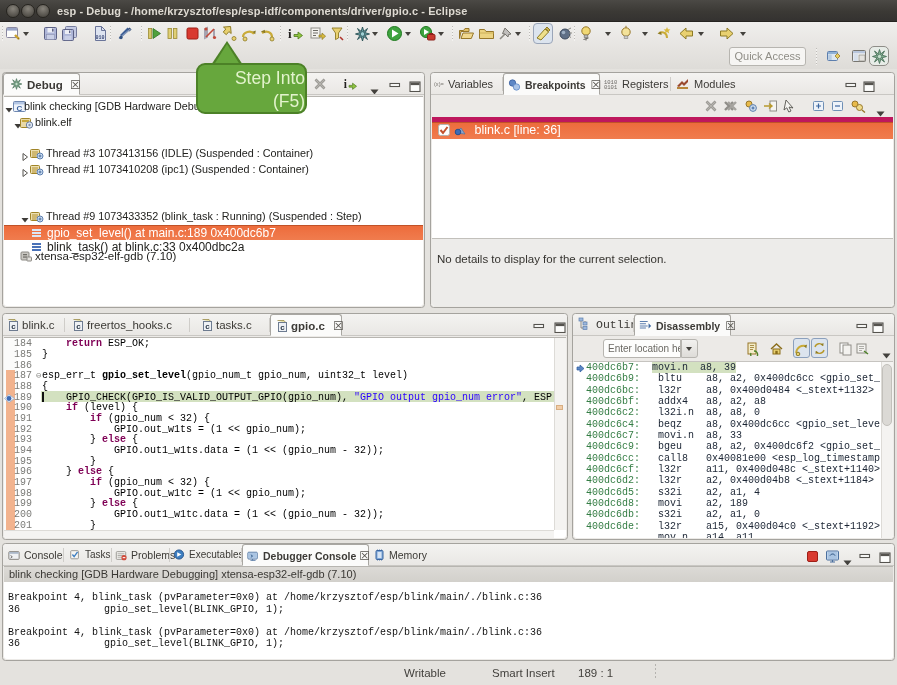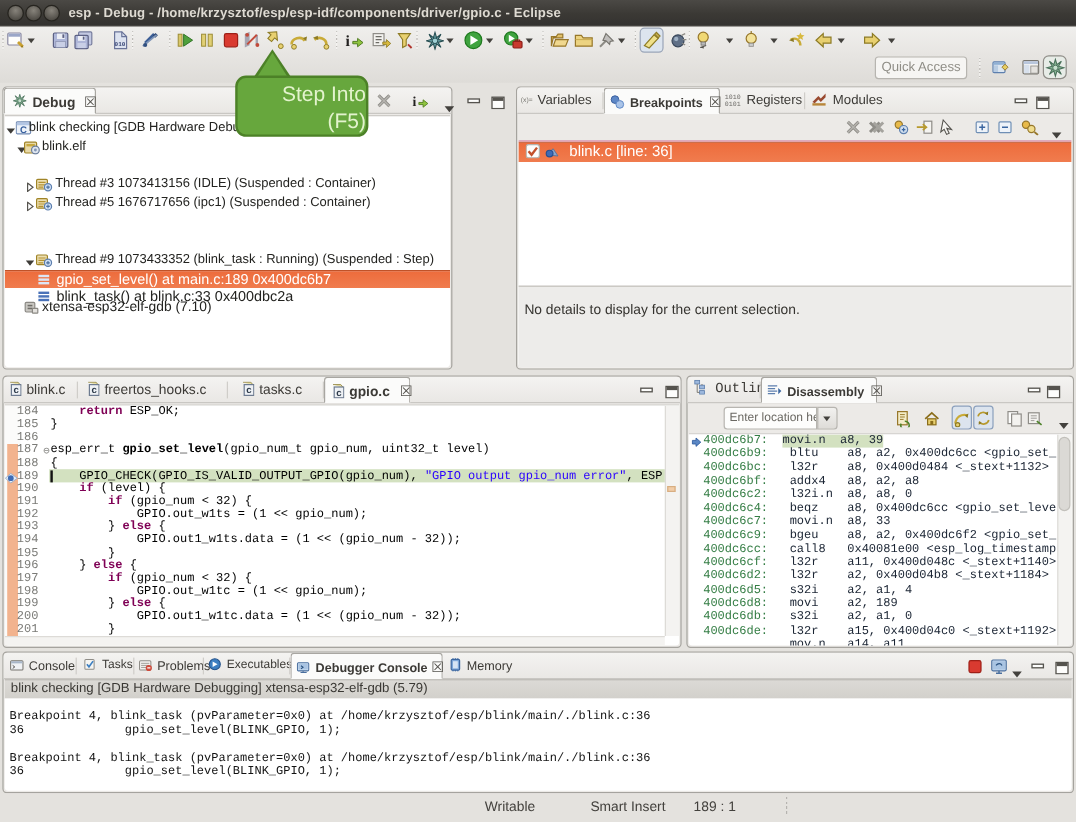--- a/index.html
+++ b/index.html
@@ -30,29 +30,29 @@
 .panel { position:absolute; background:#eceae7; border:1px solid #a5a39e; border-radius:3.5px; }
 .tabstrip { position:absolute; left:0; top:0; right:0; height:22px; background:linear-gradient(#f4f3f1,#e9e7e4); border-radius:3.5px 3.5px 0 0; }
 .tabstrip::after { content:''; position:absolute; left:0; right:0; bottom:0; height:1px; background:#c9c7c3; z-index:0; }
 .tab { position:relative; float:left; height:22px; padding:0 0 0 5px; font-size:11.5px; color:#3c3a36; line-height:22px; white-space:nowrap;}
 .tab .sepr { position:absolute; right:0; top:4px; height:14px; width:1px; background:#cfcdc9; }
 .tab.sel { background:#fbfbfa; border:1px solid #a8a6a1; border-bottom:1px solid #fbfbfa; border-radius:3px 3px 0 0; font-weight:bold; z-index:2; }
 .tab .x { font-size:12px; color:#55534e; margin-left:5px; font-weight:normal; }
 .icn { display:inline-block; vertical-align:-2px; margin-right:4px; }
 
 
-#debug-panel { left:2px; top:72px; width:375px; height:236px; }
+#debug-panel { left:2px; top:72px; width:423px; height:236px; }
 #debug-content { position:absolute; left:1px; top:23px; right:1px; bottom:1px; background:#ffffff; border-top:1px solid #b7b5b0; border-radius:0 0 3px 3px; overflow:hidden;}
 .trow { position:absolute; left:0; width:100%; height:15.7px; font-size:10.8px; color:#232320; white-space:nowrap; line-height:15.7px;}
 #sel-frame { background:linear-gradient(#ed6c3c,#f07c4e); border-top:1px solid #c05228; color:#fff; }
 
 
 #bp-panel { left:430px; top:72px; width:465px; height:236px; }
 #bp-toolbar { position:absolute; left:1px; top:22px; right:1px; height:22px; }
-#bp-content { position:absolute; left:1px; top:44px; right:1px; bottom:1px; background:#fff; overflow:hidden; border-top:1px solid #be185d; border-radius:0 0 3px 3px;}
+#bp-content { position:absolute; left:1px; top:44px; right:1px; bottom:1px; background:#fff; overflow:hidden; border-top:5px solid #be185d; border-radius:0 0 3px 3px;}
 #bp-row { position:absolute; left:0; top:0px; width:100%; height:16.5px;
   background:linear-gradient(#ed6c3c,#f07c4e); border-top:1px solid #c05228;
   color:#fff; font-size:12.5px; line-height:15px; }
 #bp-details { position:absolute; left:0; right:0; bottom:0; height:68px; background:#edecea; border-top:1px solid #c2c0bb; color:#35332f; font-size:11.5px; padding:14px 0 0 5px; }
 
 
 #editor-panel { left:2px; top:313px; width:566px; height:227px; }
 #editor-content { position:absolute; left:1px; top:23px; right:1px; bottom:1px; background:#fff; border-top:1px solid #b7b5b0; border-radius:0 0 3px 3px; overflow:hidden; }
 #code { position:absolute; left:0px; top:1.2px; font-family:"Liberation Mono", monospace; font-size:10px; line-height:10.68px; white-space:pre; }
 .cl { position:relative; height:10.68px; }
@@ -352,21 +352,21 @@
       <div class="trow" style="top: 64.8px;">
         <span style="position:absolute;left:17px;top:4px;"><svg width="8" height="8" viewBox="0 0 8 8">
             <path d="M2 0.5l4.5 3.5L2 7.5z" fill="none" stroke="#55534e"></path>
           </svg></span>
         <span style="position:absolute;left:25px;top:1px;"><svg width="15" height="13" viewBox="0 0 15 13">
             <rect x="1.5" y="2.5" width="9" height="8" rx="1" fill="#ecdfb2" stroke="#a08427"></rect>
             <path d="M3 5h6M3 7h6M3 9h4" stroke="#b39130" stroke-width="1"></path>
             <circle cx="11" cy="9" r="3" fill="#cfe0f5" stroke="#5d7fae"></circle>
             <path d="M11 7.5v3M9.5 9h3" stroke="#4a6f9e" stroke-width="1"></path>
           </svg></span>
-        <span style="position:absolute;left:42px;top:0px;">Thread #5 1676717656 (ipc1) (Suspended : Container)</span>
+        <span style="position:absolute;left:42px;top:0px;">Thread #1 1073410208 (ipc1) (Suspended : Container)</span>
       </div>
       <div class="trow" style="top: 111.9px;">
         <span style="position:absolute;left:17px;top:4px;"><svg width="8" height="8" viewBox="0 0 8 8">
             <path d="M0.5 2l3.5 4.5L7.5 2z" fill="#3e3c38"></path>
           </svg></span>
         <span style="position:absolute;left:25px;top:1px;"><svg width="15" height="13" viewBox="0 0 15 13">
             <rect x="1.5" y="2.5" width="9" height="8" rx="1" fill="#ecdfb2" stroke="#a08427"></rect>
             <path d="M3 5h6M3 7h6M3 9h4" stroke="#b39130" stroke-width="1"></path>
             <circle cx="11" cy="9" r="3" fill="#cfe0f5" stroke="#5d7fae"></circle>
             <path d="M11 7.5v3M9.5 9h3" stroke="#4a6f9e" stroke-width="1"></path>
@@ -633,21 +633,21 @@
           <path d="M0.5 0.5h8L4.5 5.5z" fill="#43413d"></path>
         </svg></span>
       <span class="ticon" style="left: 856px; top: 5px;"><svg width="12" height="11" viewBox="0 0 12 11">
           <rect x="1" y="2.5" width="9.5" height="3" fill="#fdfdfc" stroke="#55534e" stroke-width="1.1"></rect>
         </svg></span>
       <span class="ticon" style="left: 876px; top: 5px;"><svg width="12" height="11" viewBox="0 0 12 11">
           <rect x="1" y="1" width="10" height="9.5" fill="#fdfdfc" stroke="#55534e" stroke-width="1.1"></rect>
           <rect x="1.5" y="1.5" width="9" height="2.6" fill="#55534e"></rect>
         </svg></span>
     </div>
-  <div id="console-header">blink checking [GDB Hardware Debugging] xtensa-esp32-elf-gdb (5.79)</div>
+  <div id="console-header">blink checking [GDB Hardware Debugging] xtensa-esp32-elf-gdb (7.10)</div>
   <div id="console-body">Breakpoint 4, blink_task (pvParameter=0x0) at /home/krzysztof/esp/blink/main/./blink.c:36
 36              gpio_set_level(BLINK_GPIO, 1);
 
 Breakpoint 4, blink_task (pvParameter=0x0) at /home/krzysztof/esp/blink/main/./blink.c:36
 36              gpio_set_level(BLINK_GPIO, 1);</div>
 </div>
 
 <div class="abs" id="statusbar">
   <span style="position:absolute;left:404px;top:6px;">Writable</span>
   <span style="position:absolute;left:492px;top:6px;">Smart Insert</span>

